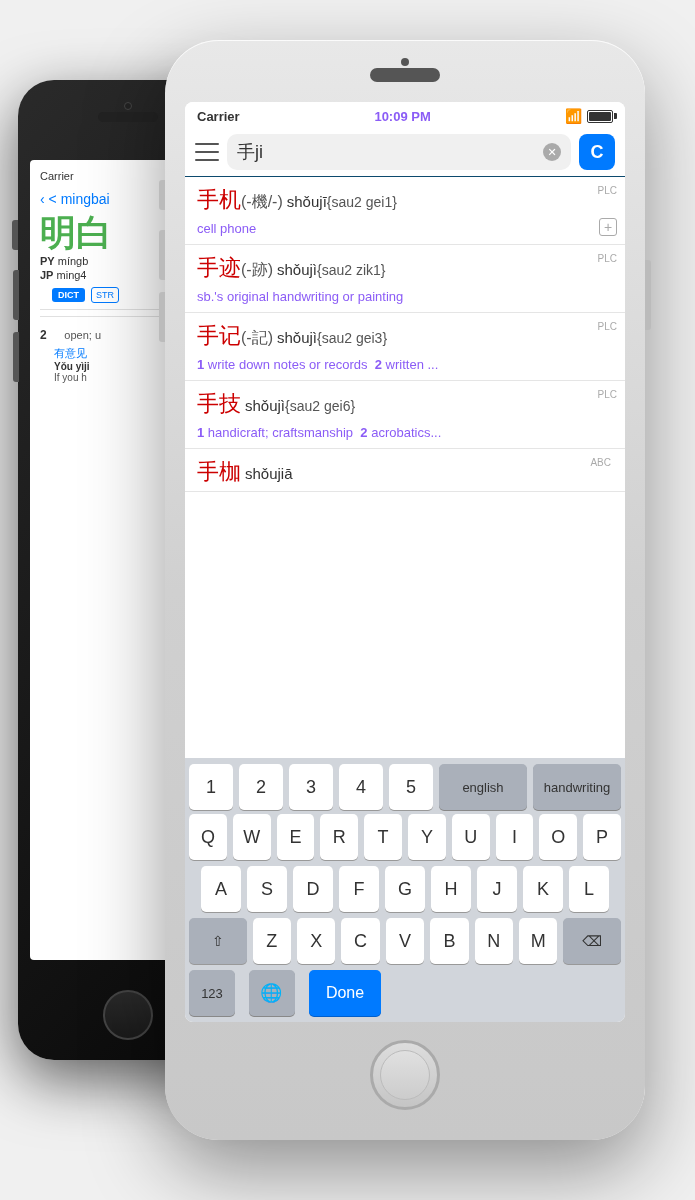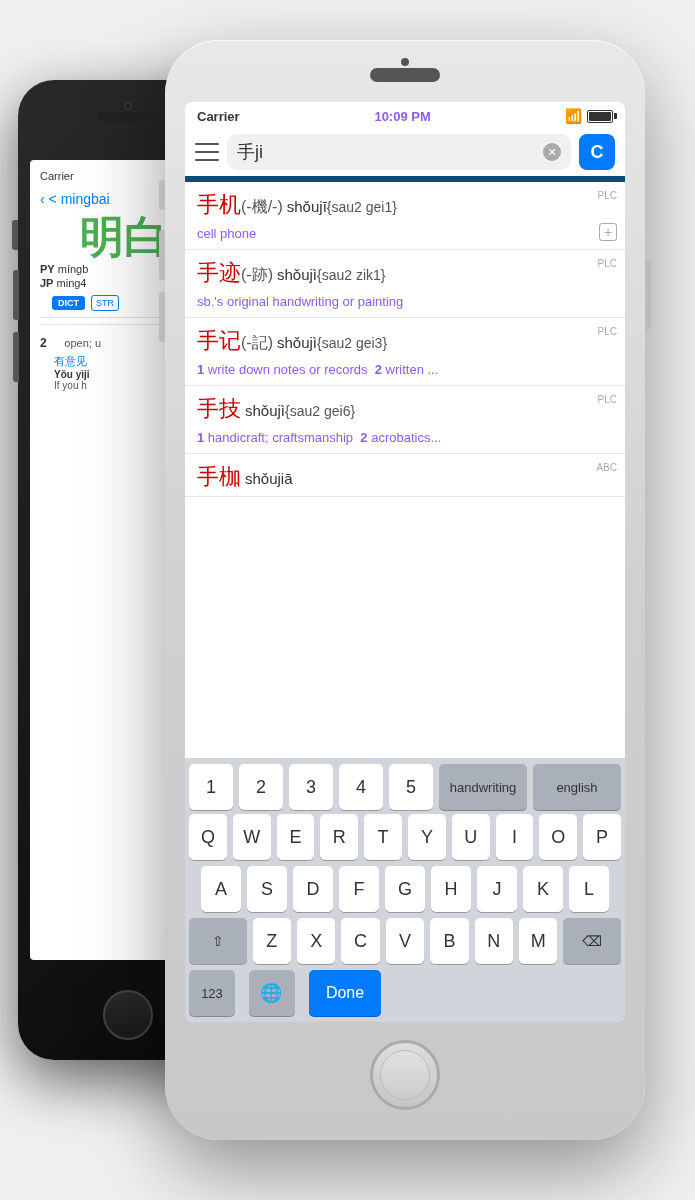--- a/index.html
+++ b/index.html
@@ -46,25 +46,24 @@
       color: #333;
       margin-bottom: 6px;
       padding: 2px 0;
     }
     .black-back-btn {
       color: #007AFF;
       font-size: 14px;
       margin-bottom: 6px;
     }
     .black-title-chinese {
-      font-size: 44px;
+      font-size: 36px;
       color: #4CAF50;
       font-weight: bold;
       line-height: 1.1;
-      margin-left: 40px;
     }
     .black-py-line {
       font-size: 11px;
       color: #333;
       margin-top: 2px;
     }
     .black-py-line span { color: #333; }
     .black-dict-bar {
       display: flex;
       gap: 6px;
@@ -280,21 +279,21 @@
       border-radius: 1px;
     }
 
     
     .search-bar {
       display: flex;
       align-items: center;
       padding: 6px 10px;
       gap: 8px;
       background: white;
-      border-bottom: 6px solid #0c4a6e;
+      border-bottom: 1px solid #0c4a6e;
     }
     .hamburger-icon {
       width: 24px;
       height: 18px;
       display: flex;
       flex-direction: column;
       justify-content: space-between;
       cursor: pointer;
     }
     .hamburger-line {
@@ -397,21 +396,21 @@
       border-radius: 3px;
       display: flex;
       align-items: center;
       justify-content: center;
       font-size: 14px;
       color: #aaa;
       cursor: pointer;
     }
     .abc-label {
       position: absolute;
-      right: 8px;
+      right: 14px;
       top: 8px;
       font-size: 10px;
       color: #aaa;
     }
 
     
     .keyboard {
       position: absolute;
       bottom: 0;
       left: 0;
@@ -681,22 +680,22 @@
     </div>
 
     <div class="keyboard">
 
       <div class="kb-special-row">
         <div class="kb-num-key">1</div>
         <div class="kb-num-key">2</div>
         <div class="kb-num-key">3</div>
         <div class="kb-num-key">4</div>
         <div class="kb-num-key">5</div>
+        <div class="kb-mode-key">english</div>
         <div class="kb-mode-key">handwriting</div>
-        <div class="kb-mode-key">english</div>
       </div>
 
       <div class="kb-row">
         <div class="kb-key">Q</div>
         <div class="kb-key">W</div>
         <div class="kb-key">E</div>
         <div class="kb-key">R</div>
         <div class="kb-key">T</div>
         <div class="kb-key">Y</div>
         <div class="kb-key">U</div>

